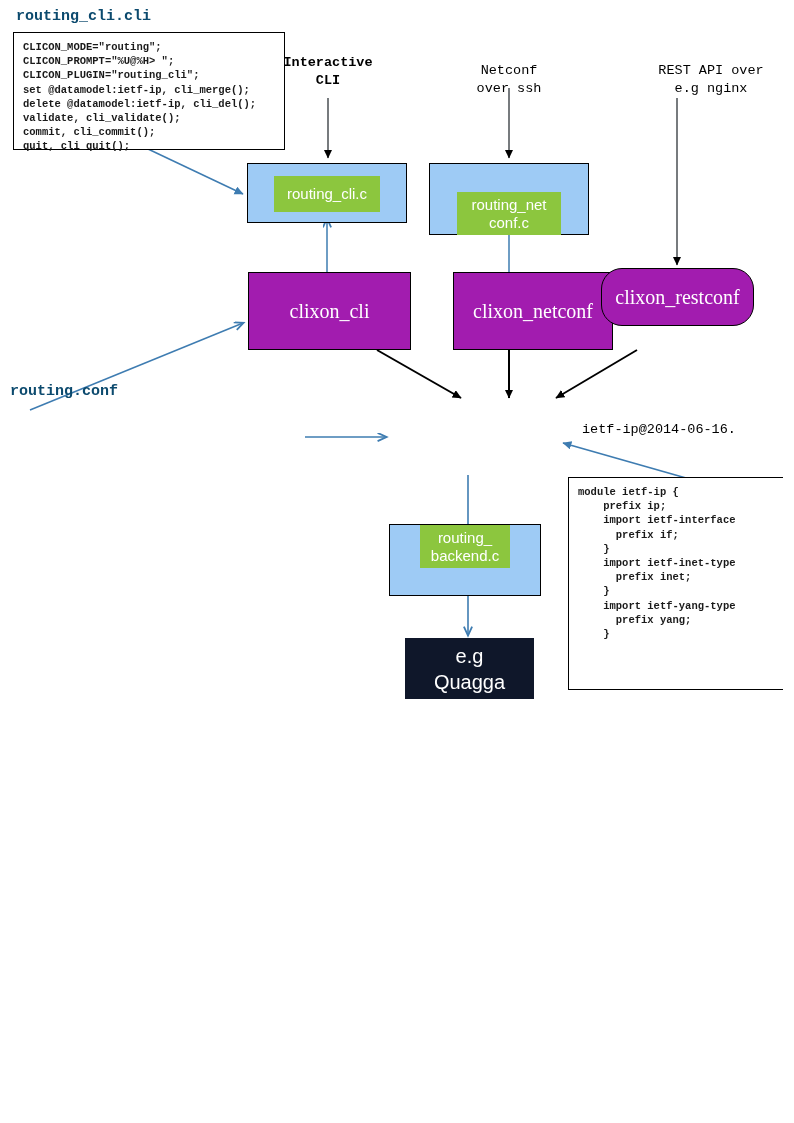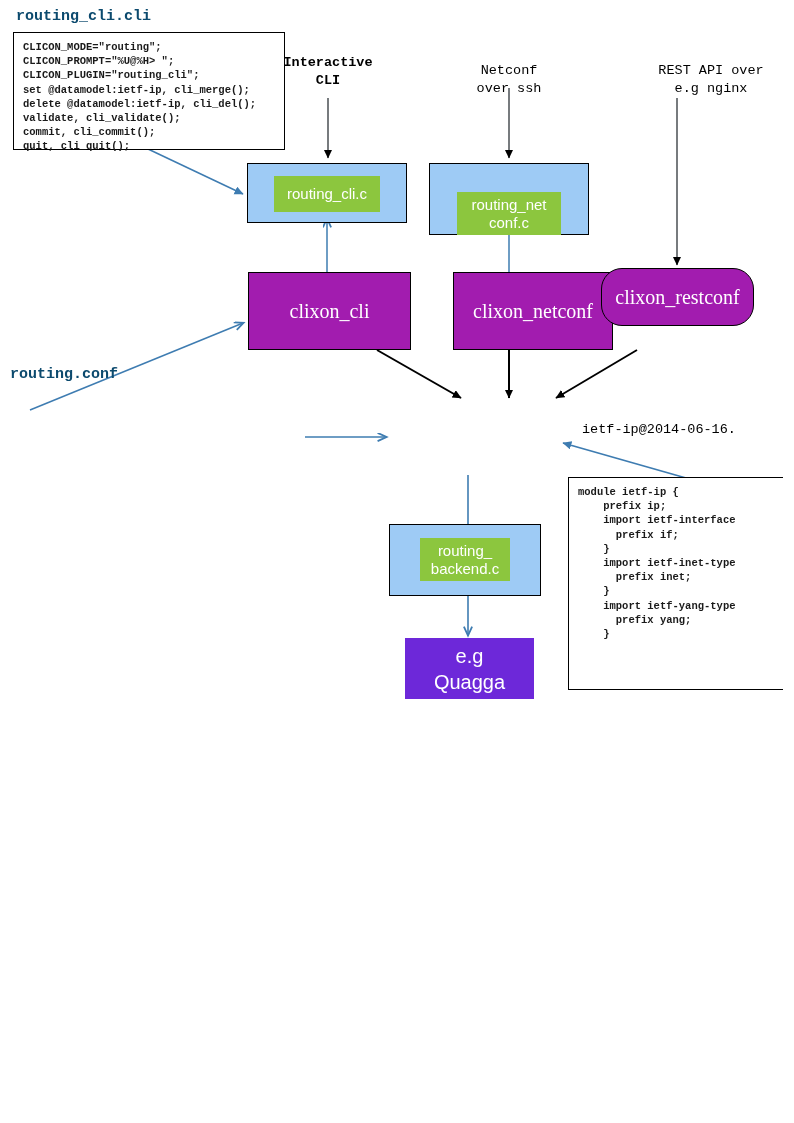--- a/index.html
+++ b/index.html
@@ -34,21 +34,21 @@
     text-align:center;font-size:15px;line-height:18px;
   }
 
   
   .progbox{
     background:#a21caf;border:1.6px solid #000;color:#fff;
     display:flex;align-items:center;justify-content:center;
     font-size:20px;white-space:nowrap;font-family:Liberation Serif, serif;
   }
   .greenbox{
-    background:#6d28d9;color:#ffffff;
+    background:#0f172a;color:#ffffff;
     display:flex;align-items:center;justify-content:center;
     text-align:center;font-size:20px;line-height:26px;
   }
 
   
   .annot{
     font-family:"Liberation Mono", monospace;
     font-size:13.5px;line-height:18px;color:#000;text-align:center;
     white-space:pre;
   }
@@ -149,36 +149,36 @@
 
   <div class="abs plugin-outer" style="left:429px;top:163px;width:160px;height:72px;padding-top:28px;">
     <div class="plugin-inner" style="width:104px;height:43px;white-space:pre;">routing_net
 conf.c</div>
   </div>
 
   <div class="abs progbox" style="left:248px;top:272px;width:163px;height:78px;">clixon_cli</div>
   <div class="abs progbox" style="left:429px;top:272px;width:160px;height:78px;margin-left:24px;">clixon_netconf</div>
   <div class="abs progbox" style="left:601px;top:268px;width:153px;height:58px;border-radius:21px;">clixon_restconf</div>
 
-  <div class="abs boxtitle" style="left:10px;top:366px;">routing.conf</div>
+  <div class="abs boxtitle" style="left:10px;top:383px;">routing.conf</div>
 
   <div class="abs annot annot-left" style="left:582px;top:421px;width:230px;">ietf-ip@2014-06-16.</div>
   <div class="abs codebox" style="left:568px;top:477px;width:215px;height:213px;border-right:none;overflow:hidden;">module ietf-ip {
     prefix ip;
     import ietf-interface
       prefix if;
     }
     import ietf-inet-type
       prefix inet;
     }
     import ietf-yang-type
       prefix yang;
     }</div>
 
-  <div class="abs plugin-outer" style="left:389px;top:524px;width:152px;height:72px;padding-top:13px;">
+  <div class="abs plugin-outer" style="left:389px;top:524px;width:152px;height:72px;">
     <div class="plugin-inner" style="width:90px;height:43px;white-space:pre;">routing_
 backend.c</div>
   </div>
 
   <div class="abs greenbox" style="left:405px;top:638px;width:129px;height:61px;white-space:pre;">e.g
 Quagga</div>
 
 </div>
 
 </body></html>

